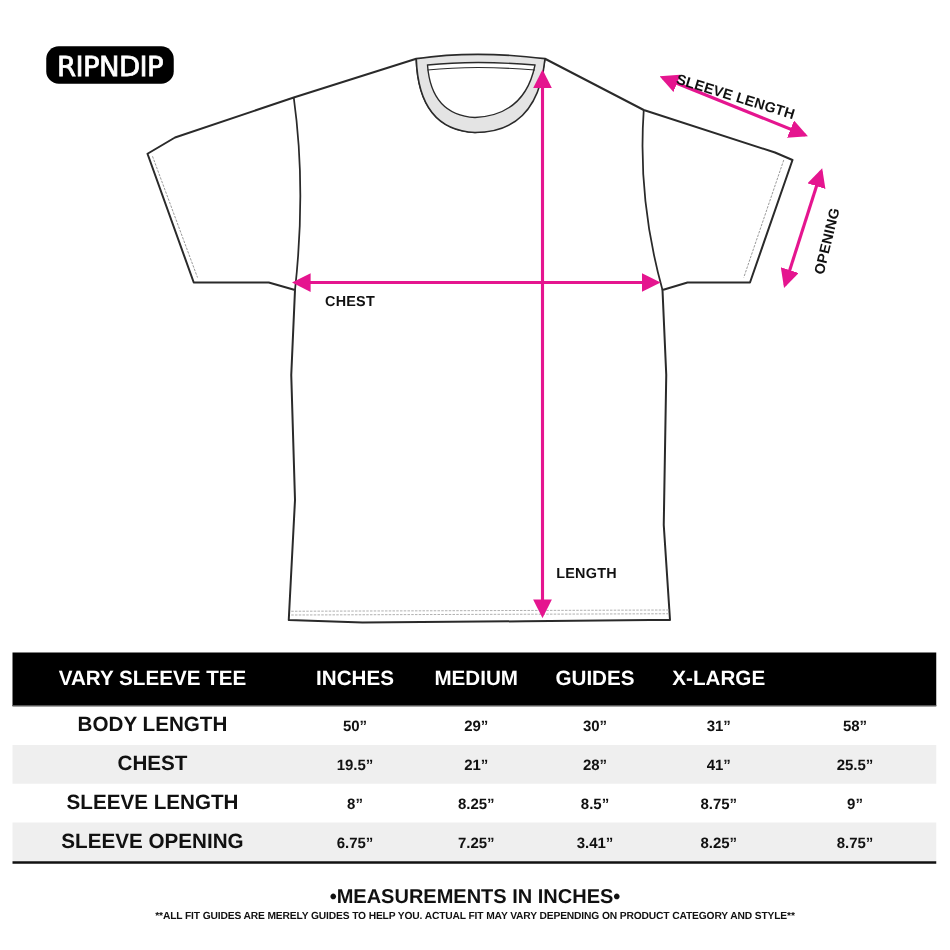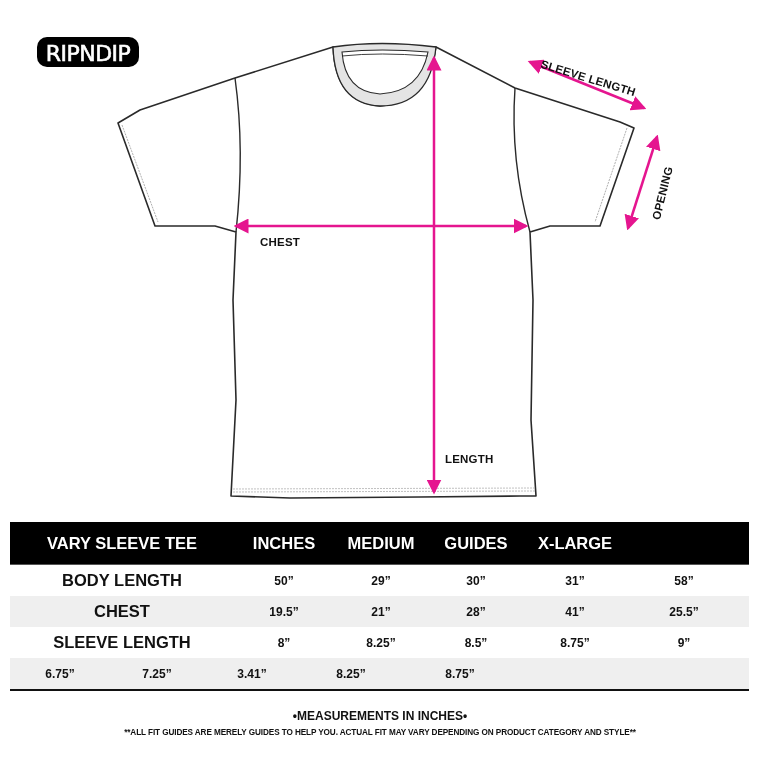--- a/index.html
+++ b/index.html
@@ -22,21 +22,21 @@
     .c.first { width: 224px; }
     .c.s { width: 100px; }
     .c.m { width: 94px; }
     .c.l { width: 96px; }
     .c.xl { width: 102px; }
     .c.xxl { width: 123px; text-align: left; }
     .thead .c.xxl { padding-left: 0; }
     .row .c.xxl { text-align: center; width: 116px; }
     .tline { height: 2px; background: #111; }
     .disclaimer { position: absolute; left: 0; width: 760px; top: 728px; text-align: center; font-weight: bold; font-size: 8.2px; letter-spacing: -0.1px; }
-    .units { position: absolute; left: 0; width: 760px; top: 709px; text-align: center; font-weight: bold; font-size: 12px; }
+    .units { position: absolute; left: 0; width: 760px; top: 709px; text-align: center; font-weight: bold; font-size: 16px; }
   </style>
 </head>
 <body>
 
 <div class="logo">
   <svg width="104" height="36" viewBox="0 0 104 36">
     <rect x="1" y="3" width="102" height="30" rx="10" fill="#000"></rect>
     <text x="52" y="27" text-anchor="middle" font-family="DejaVu Sans, sans-serif" font-size="22" font-weight="normal" fill="#fff" stroke="#fff" stroke-width="0.6" letter-spacing="-0.5">RIPNDIP</text>
   </svg>
 </div>
@@ -112,20 +112,21 @@
   <div class="row">
     <div class="c first">SLEEVE LENGTH</div>
     <div class="c s">8”</div>
     <div class="c m">8.25”</div>
     <div class="c l">8.5”</div>
     <div class="c xl">8.75”</div>
     <div class="c xxl">9”</div>
   </div>
 
   <div class="row alt">
+    <div class="c first">SLEEVE OPENING</div>
     <div class="c s">6.75”</div>
     <div class="c m">7.25”</div>
     <div class="c l">3.41”</div>
     <div class="c xl">8.25”</div>
     <div class="c xxl">8.75”</div>
   </div>
   <div class="tline"></div>
 </div>
 
 <div class="disclaimer">**ALL FIT GUIDES ARE MERELY GUIDES TO HELP YOU. ACTUAL FIT MAY VARY DEPENDING ON PRODUCT CATEGORY AND STYLE**</div>

